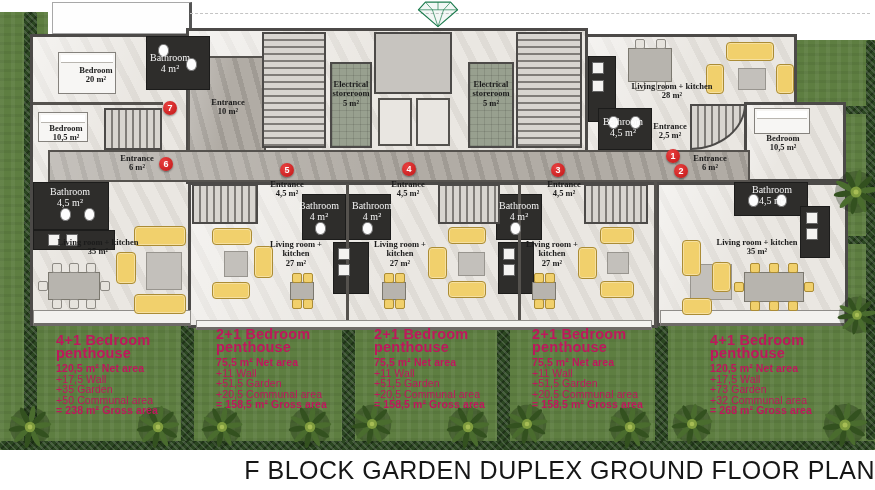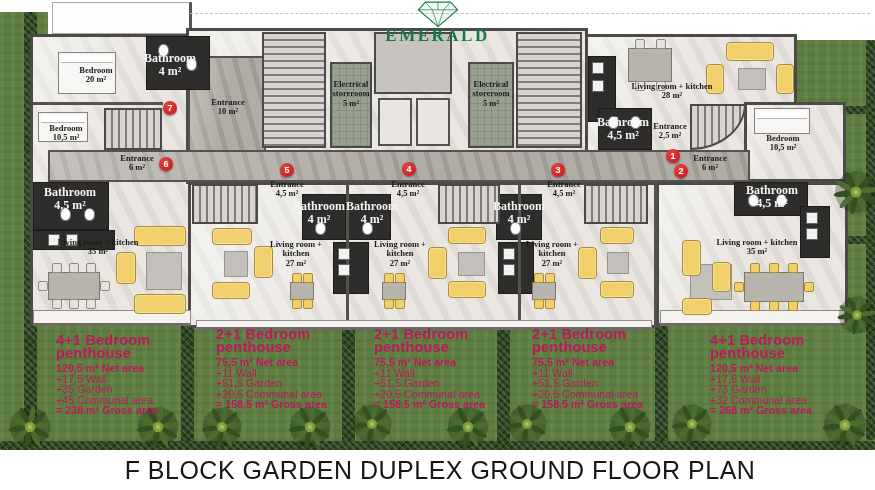--- a/index.html
+++ b/index.html
@@ -35,33 +35,33 @@
   .bed::before{content:"";position:absolute;left:2px;top:2px;right:2px;height:7px;background:#ffffff;border-bottom:1px solid #b9b6b0;}
   .rug{background:#c3c0bb;border:1px solid #98958f;}
   .sofa{background:#f1d06c;border:1px solid #ab8c35;border-radius:4px;box-shadow:inset 0 0 0 1px rgba(255,255,255,.35);}
   .table-g{background:#b7b4ae;border:1px solid #7b786f;}
   .chair{background:#e6e3dd;border:1px solid #8d8a84;border-radius:2px;}
   .chair.y{background:#f1d06c;border-color:#ab8c35;}
   .wc{background:#fdfdfd;border:1px solid #777;border-radius:45%;}
   .appl{background:#f4f3f1;border:1px solid #666;}
   .room-label{transform:translateX(-50%);text-align:center;font-family:"Liberation Serif",serif;
     font-size:8.5px;line-height:1.1;color:#1b1b1b;white-space:nowrap;font-weight:600;}
-  .room-label.dark-label{color:#f4f4f4;font-size:12px;font-weight:700;}
+  .room-label.dark-label{color:#f4f4f4;font-size:10px;font-weight:400;}
   .marker{width:14px;height:14px;border-radius:50%;background:radial-gradient(circle at 35% 30%,#e84040,#c11717);
     color:#fff;font-size:9px;font-weight:700;display:flex;align-items:center;justify-content:center;
     box-shadow:0 1px 2px rgba(0,0,0,.45);}
   .summary{color:#be185d;}
   .summary .s-title{font-size:14.5px;font-weight:700;line-height:12.5px;letter-spacing:.2px;margin-bottom:4px;width:110px;}
   .summary .s-line{font-size:10.5px;line-height:10px;letter-spacing:.1px;margin-top:0.5px;}
   .summary .s-line.b{font-weight:700;}
   .logo{position:absolute;left:0;right:0;top:0;text-align:center;}
   .brand{font-family:"Liberation Serif",serif;font-variant:small-caps;font-weight:700;font-size:21px;
     line-height:18px;color:#b5781d;letter-spacing:1px;}
   .sub{font-family:"Liberation Serif",serif;font-weight:700;font-size:17px;line-height:15px;color:#157a46;letter-spacing:2.5px;}
-  .plan-title{position:absolute;left:5px;right:0;top:456px;text-align:center;font-size:25px;
+  .plan-title{position:absolute;left:5px;right:0;top:456px;text-align:right;font-size:25px;
     letter-spacing:.5px;color:#161616;font-weight:500;}
 </style>
 </head>
 <body>
 
 <div class="page">
   <div id="plan" style="position:absolute;left:0;top:0;width:875px;height:490px;">
       <div class="abs garden" style="left: 0px; top: 12px; width: 48px; height: 438px;"></div>
       <div class="abs garden" style="left: 0px; top: 312px; width: 875px; height: 138px;"></div>
       <div class="abs garden" style="left: 818px; top: 40px; width: 57px; height: 410px;"></div>
@@ -492,21 +492,21 @@
       <div class="abs marker" style="left: 551px; top: 163px; width: 14px; height: 14px;">3</div>
       <div class="abs marker" style="left: 402px; top: 162px; width: 14px; height: 14px;">4</div>
       <div class="abs marker" style="left: 280px; top: 163px; width: 14px; height: 14px;">5</div>
       <div class="abs marker" style="left: 159px; top: 157px; width: 14px; height: 14px;">6</div>
       <div class="abs marker" style="left: 163px; top: 101px; width: 14px; height: 14px;">7</div>
       <div class="abs summary" style="left: 56px; top: 334px; width: 150px;">
         <div class="s-title">4+1 Bedroom penthouse</div>
         <div class="s-line b">120,5 m² Net area</div>
         <div class="s-line">+17,5 Wall</div>
         <div class="s-line">+35 Garden</div>
-        <div class="s-line">+45 Communal area</div>
+        <div class="s-line">+50 Communal area</div>
         <div class="s-line b">= 238 m² Gross area</div>
       </div>
       <div class="abs summary" style="left: 216px; top: 328px; width: 150px;">
         <div class="s-title">2+1 Bedroom penthouse</div>
         <div class="s-line b">75,5 m² Net area</div>
         <div class="s-line">+11 Wall</div>
         <div class="s-line">+51,5 Garden</div>
         <div class="s-line">+20,5 Communal area</div>
         <div class="s-line b">= 158,5 m² Gross area</div>
       </div>
@@ -543,17 +543,16 @@
       </g>
       <g fill="none" stroke="#1c7c4e" stroke-width="1">
         <line x1="2" y1="14" x2="58" y2="14"></line>
         <line x1="12" y1="3" x2="22" y2="14"></line>
         <line x1="48" y1="3" x2="38" y2="14"></line>
         <line x1="22" y1="14" x2="30" y2="38"></line>
         <line x1="38" y1="14" x2="30" y2="38"></line>
         <line x1="30" y1="3" x2="30" y2="14"></line>
       </g>
     </svg>
-    <div class="sub">EMERALD</div>
   </div>
 
   <div class="plan-title">F BLOCK GARDEN DUPLEX GROUND FLOOR PLAN</div>
 </div>
 
 </body></html>

